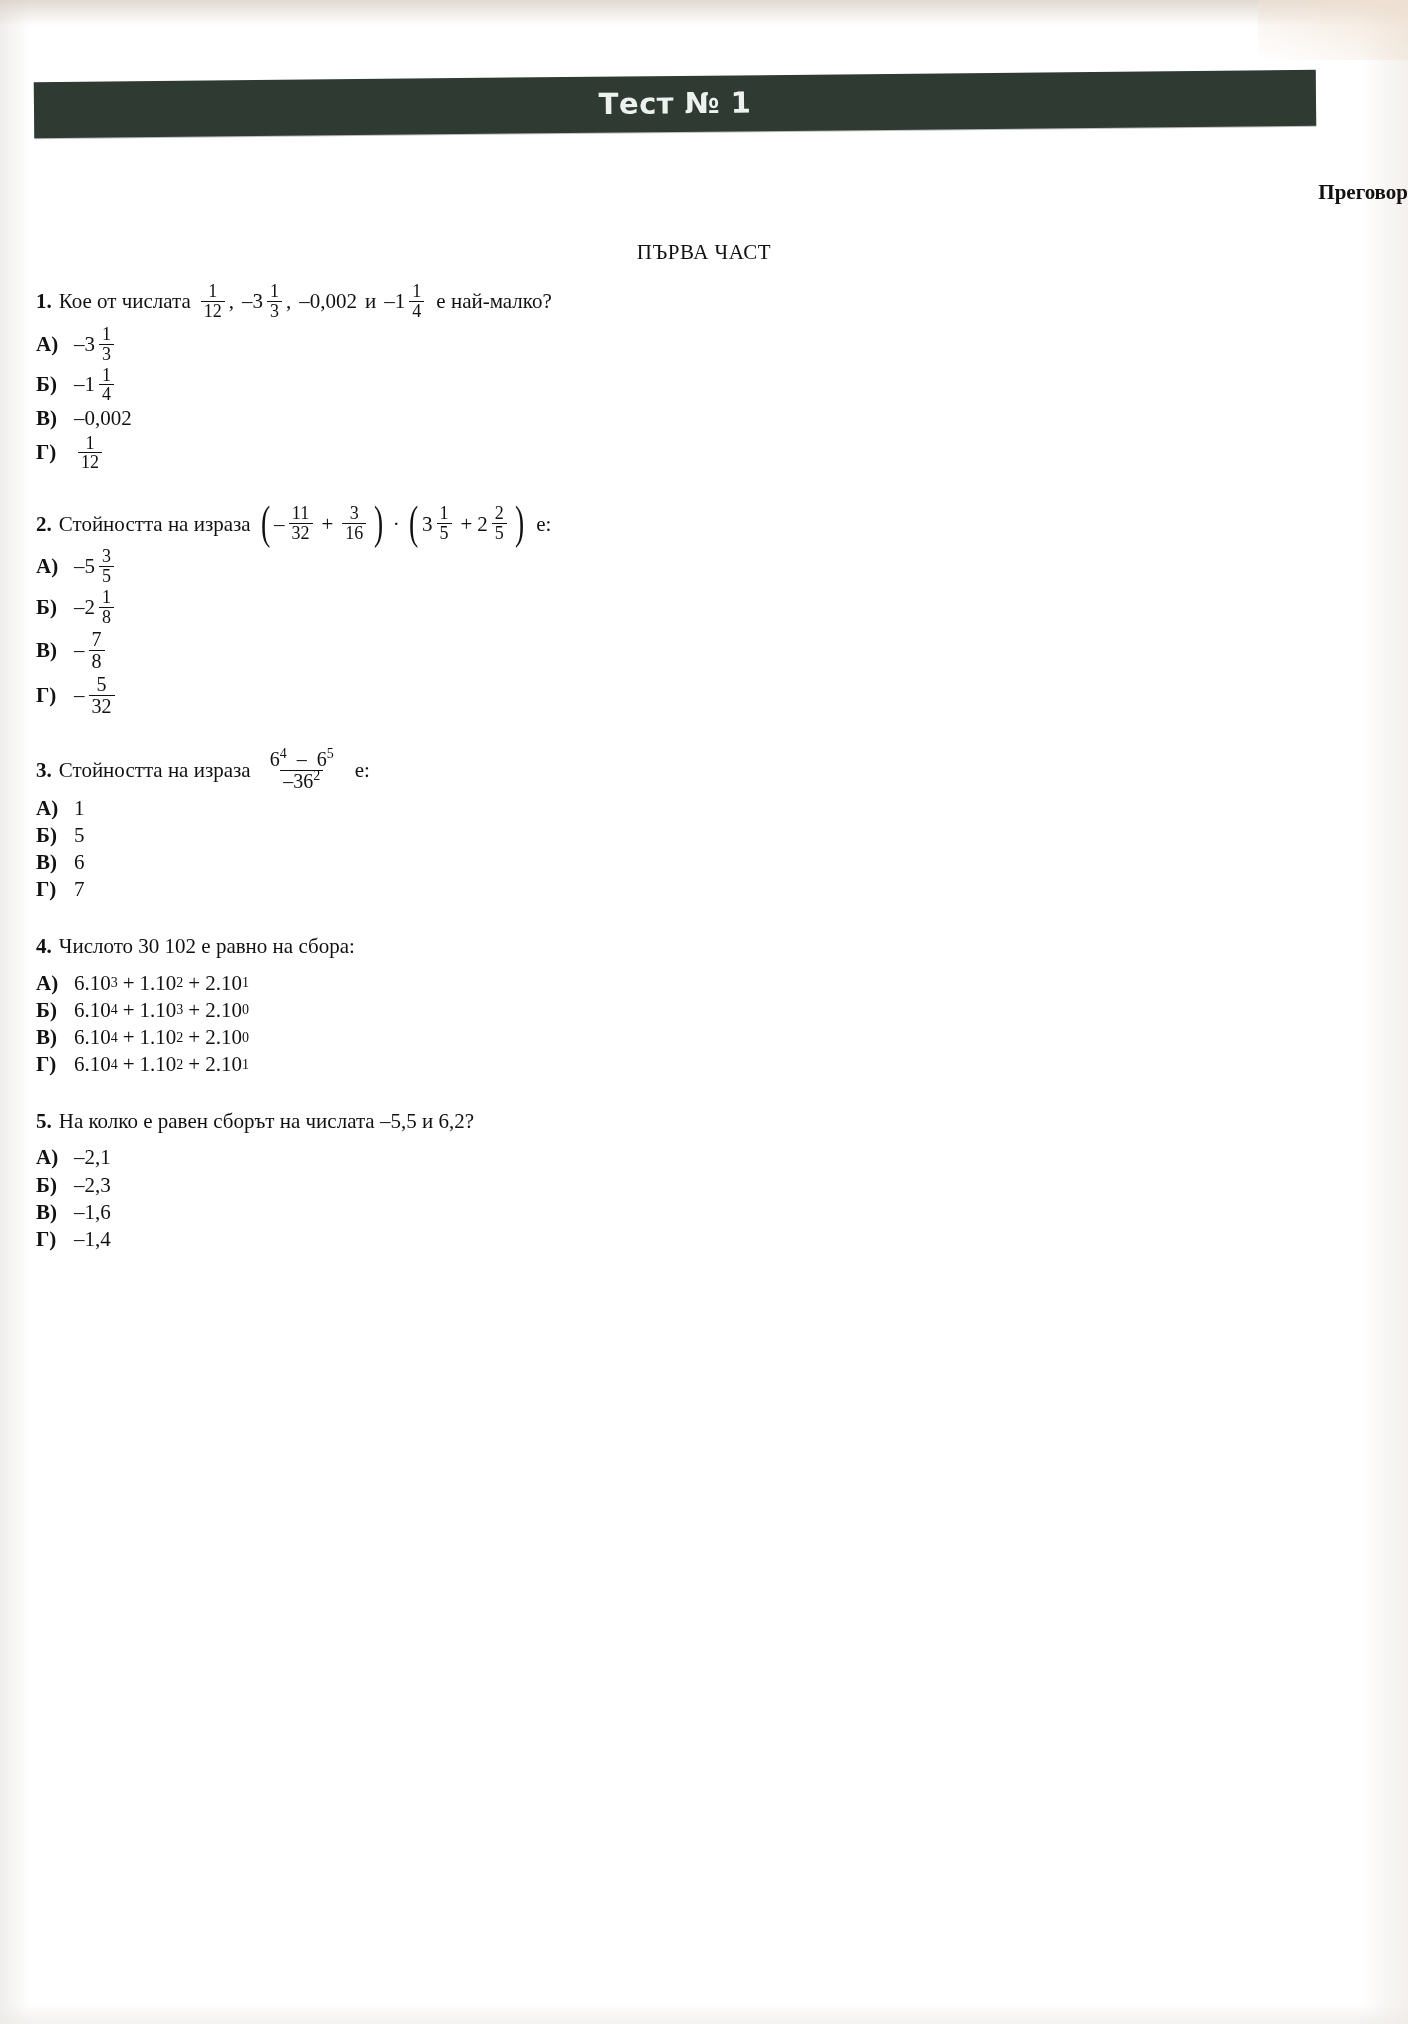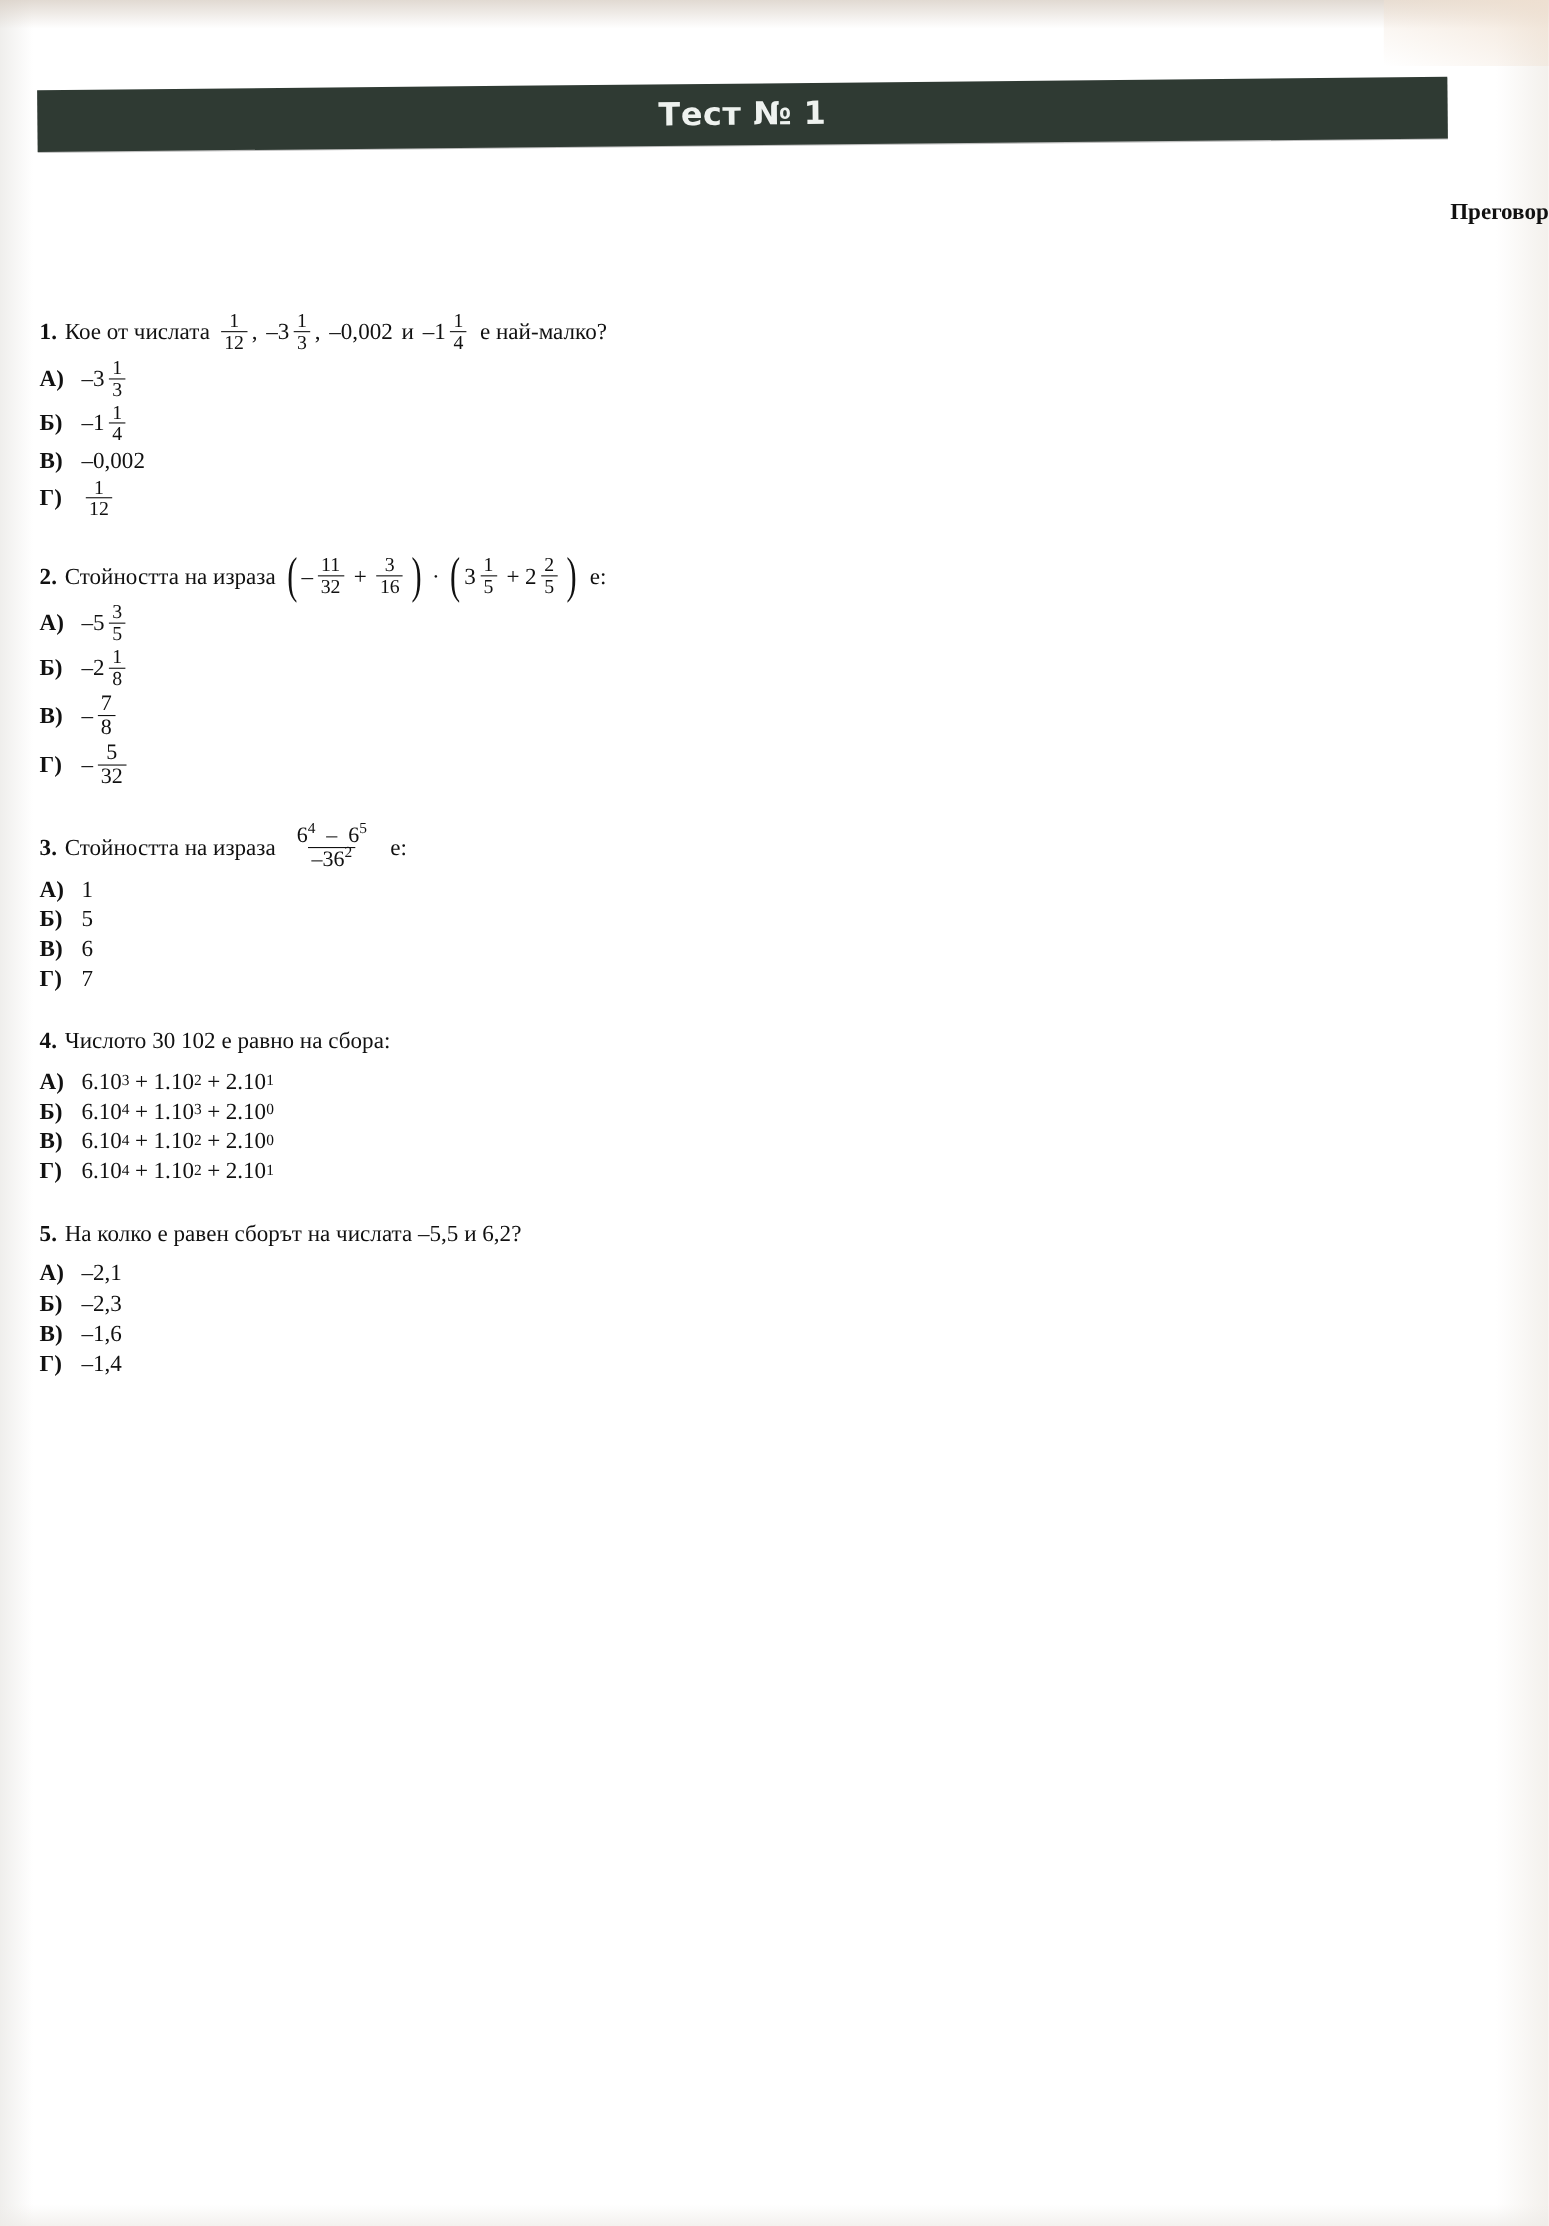--- a/index.html
+++ b/index.html
@@ -165,20 +165,21 @@
 <div class="page">
   <div class="scan-top-shadow"></div>
   <div class="scan-corner"></div>
   <div class="scan-bottom-shadow"></div>
 
   <div class="title-banner">
     <div class="title-text">Тест № 1</div>
   </div>
 
   <div class="subtitle">Преговор</div>
+  <div class="part-label">ПЪРВА ЧАСТ</div>
 
   <div class="content">
 
     <div class="question">
       <div class="q-stem">
         <span class="q-num">1.</span>
         <span class="q-text">Кое от числата</span>
         <span class="frac">
           <span class="num">1</span>
           <span class="den">12</span>

